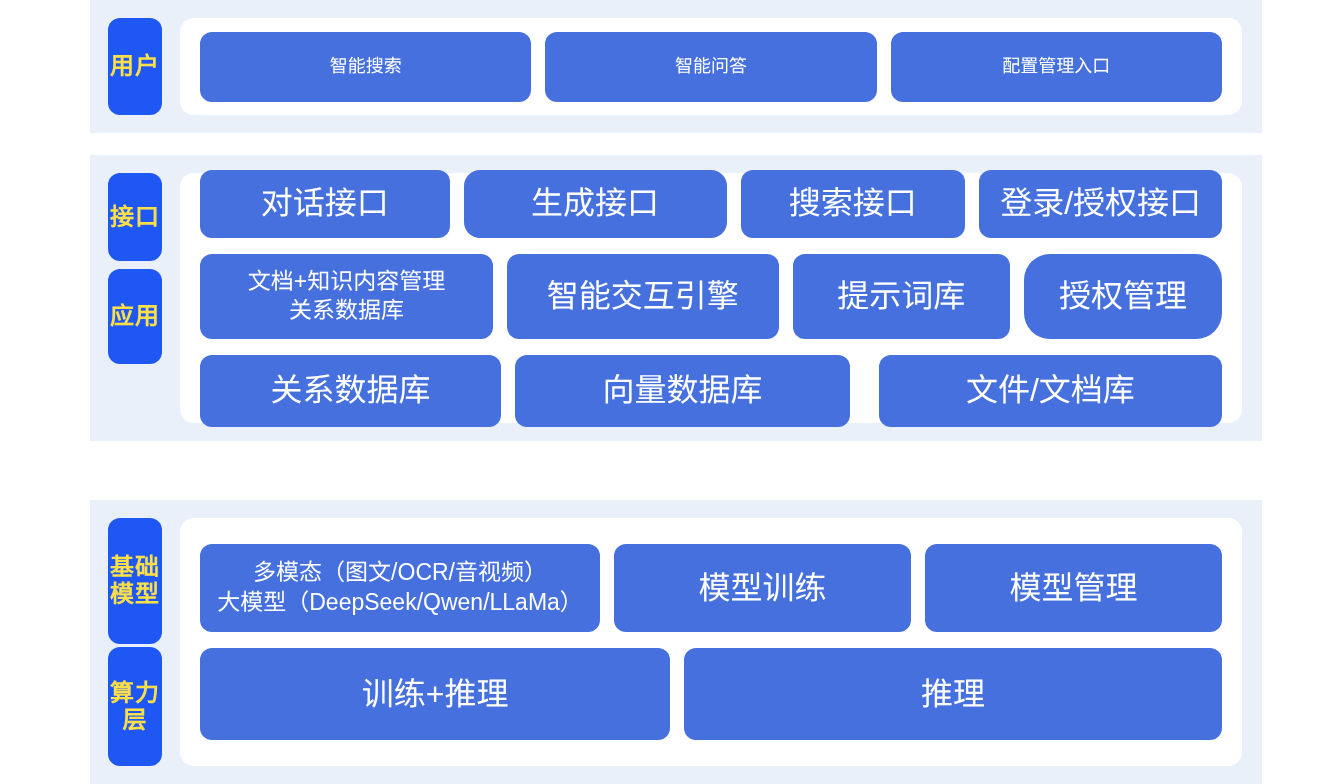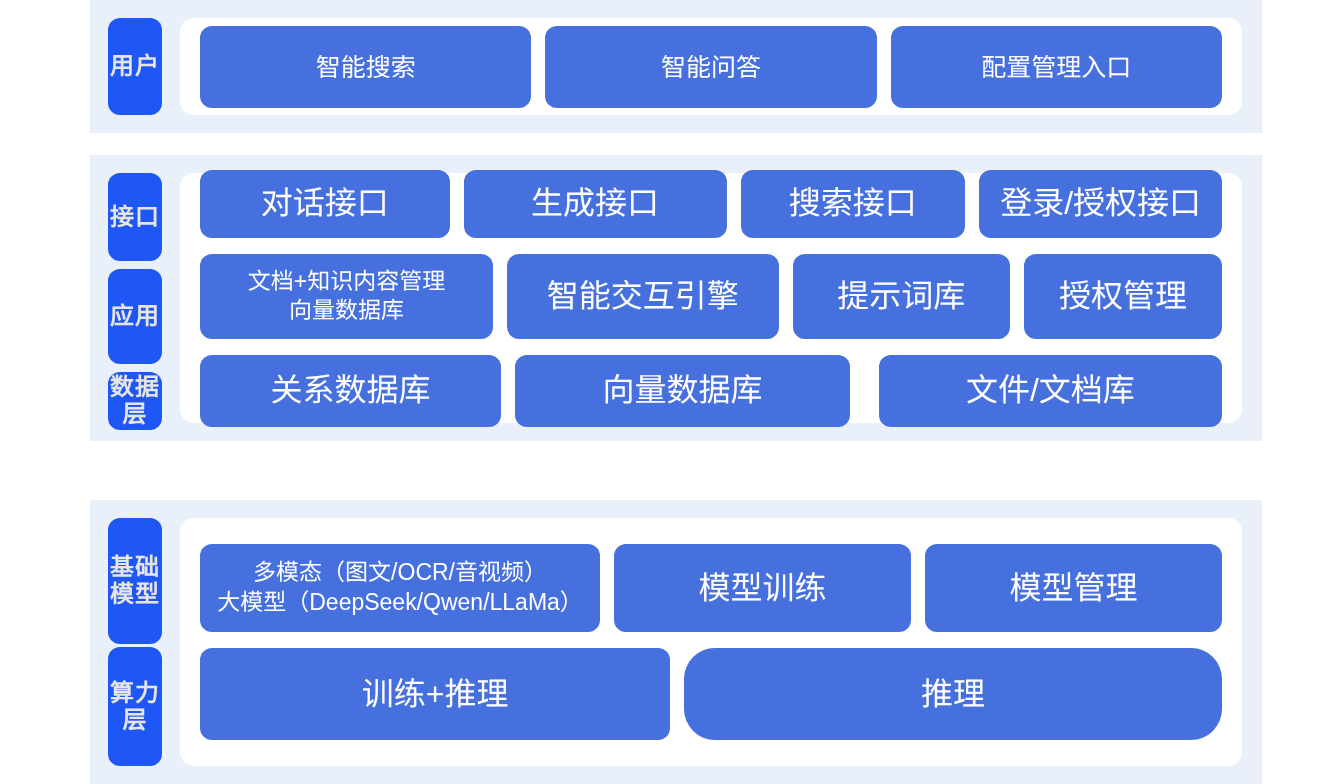--- a/index.html
+++ b/index.html
@@ -47,21 +47,21 @@
     flex-direction: column;
     justify-content: stretch;
     padding: 0;
     box-sizing: border-box;
   }
   .tab {
     margin: 0 0 0 18px;
     width: 54px;
     background: #1f57f5;
     border-radius: 12px;
-    color: #e5e5e5;
+    color: #fde047;
     font-size: 24px;
     font-weight: bold;
     line-height: 1.12;
     letter-spacing: 1px;
     display: flex;
     align-items: center;
     justify-content: center;
     text-align: center;
     box-sizing: border-box;
     writing-mode: horizontal-tb;
@@ -109,55 +109,55 @@
     display: flex;
     align-items: center;
     justify-content: center;
     text-align: center;
     font-size: 32px;
     line-height: 1.28;
     padding: 6px 10px;
     box-sizing: border-box;
     white-space: pre-line;
   }
-  .panel-user .box   { height: 82px; flex: 1 1 0; font-size: 25px; }
+  .panel-user .box   { height: 70px; flex: 1 1 0; font-size: 18px; }
   .row-interface .box   { height: 68px; }
   .row-application .box { height: 85px; }
   .row-data .box        { height: 72px; }
   .row-model .box       { height: 88px; }
   .row-compute .box     { height: 92px; }
 
   
   .row-interface .box { flex: 1 1 0; }
   .row-interface .box-i0 { flex: 1.02 1 0; }
-  .row-interface .box-i1 { flex: 1.08 1 0; }
+  .row-interface .box-i1 { flex: 1.08 1 0; border-radius: 16px; }
   .row-interface .box-i2 { flex: 1.03 1 0; }
   .row-interface .box-i3 { flex: 0.91 1 0; }
   .row-interface .box-i4 { flex: 0.99 1 0; }
 
   
   .row-application .box-a0 { flex: 1.52 1 0; }
   .row-application .box-a1 { flex: 1.40 1 0; }
   .row-application .box-a2 { flex: 1.10 1 0; }
-  .row-application .box-a3 { flex: 0.99 1 0; }
+  .row-application .box-a3 { flex: 0.99 1 0; border-radius: 26px; }
   .row-application .box-a0 { font-size: 23px; }
 
   
   .row-data .box-d0 { flex: 1 1 0; }
   .row-data .box-d1 { flex: 1.12 1 0; }
   .row-data .box-d2 { flex: 1.15 1 0; margin-left: 15px; }
 
   
   .row-model .box-m0 { flex: 1.40 1 0; font-size: 23px; line-height: 1.3; }
   .row-model .box-m1 { flex: 1.02 1 0; text-align: center; }
   .row-model .box-m2 { flex: 1.02 1 0; }
 
   
   .row-compute .box-c0 { flex: 1 1 0; }
-  .row-compute .box-c1 { flex: 1.15 1 0; border-radius: 31px; }
+  .row-compute .box-c1 { flex: 1.15 1 0; }
 </style>
 </head>
 <body>
 
 <div class="diagram">
 
   <section class="panel panel-user">
     <div class="tab-col">
       <div class="tab tab-user">用户</div>
     </div>
@@ -167,34 +167,33 @@
         <div class="box box-u1">智能问答</div>
         <div class="box box-u2">配置管理入口</div>
       </div>
     </div>
   </section>
 
   <section class="panel panel-middle">
     <div class="tab-col">
       <div class="tab tab-interface">接口</div>
       <div class="tab tab-application">应用</div>
-      <div class="tab tab-data">数据层</div>
     </div>
     <div class="card">
 
       <div class="row row-interface">
         <div class="box box-i0">对话接口</div>
         <div class="box box-i1">生成接口</div>
         <div class="box box-i3">搜索接口</div>
         <div class="box box-i4">登录/授权接口</div>
       </div>
 
       <div class="row row-application">
         <div class="box box-a0">文档+知识内容管理
-向量数据库</div>
+关系数据库</div>
         <div class="box box-a1">智能交互引擎</div>
         <div class="box box-a2">提示词库</div>
         <div class="box box-a3">授权管理</div>
       </div>
 
       <div class="row row-data">
         <div class="box box-d0">关系数据库</div>
         <div class="box box-d1">向量数据库</div>
         <div class="box box-d2">文件/文档库</div>
       </div>

